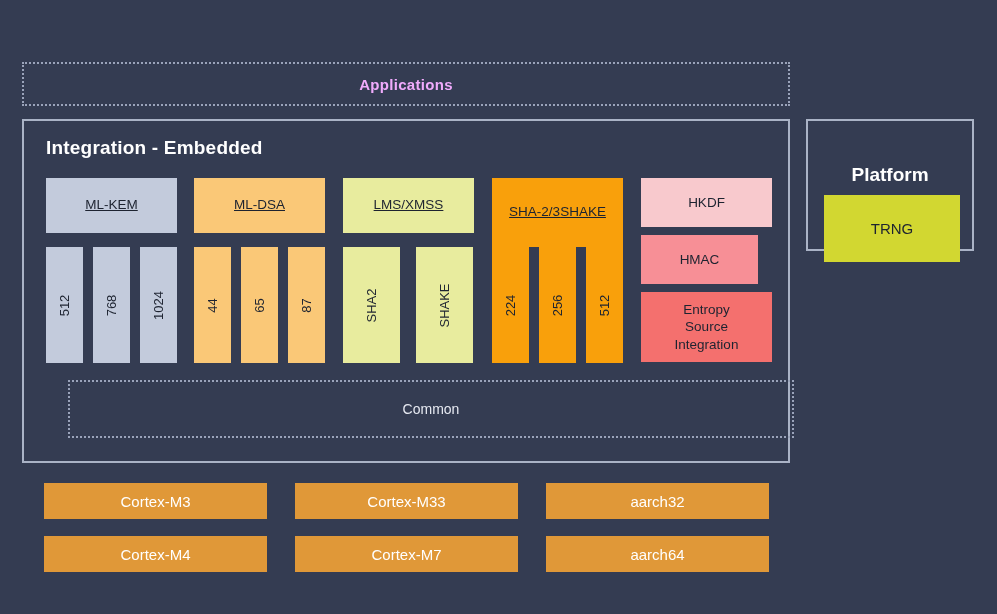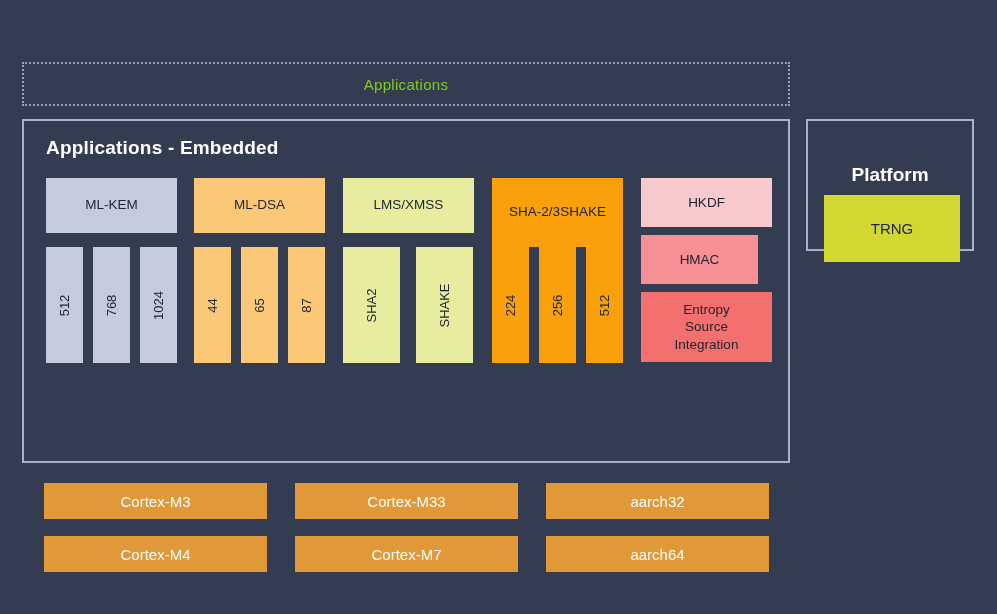--- a/index.html
+++ b/index.html
@@ -30,21 +30,22 @@
     top: 62px;
     width: 768px;
     height: 44px;
     border: 2px dotted #9aa3ba;
     box-sizing: border-box;
     display: flex;
     align-items: center;
     justify-content: center;
     font-size: 15px;
     letter-spacing: .3px;
-    color: #84cc16;
+    color: #f0abfc;
+    font-weight: bold;
   }
 
   
   .lib-panel {
     position: absolute;
     left: 22px;
     top: 119px;
     width: 768px;
     height: 344px;
     border: 2px solid #aab3c6;
@@ -64,20 +65,21 @@
   .famhead {
     position: absolute;
     box-sizing: border-box;
     display: flex;
     align-items: center;
     justify-content: center;
     text-align: center;
     color: #1d2330;
     font-size: 13.5px;
     line-height: 1.25;
+    text-decoration: underline;
   }
 
   
   .vbar {
     position: absolute;
     box-sizing: border-box;
     display: flex;
     align-items: center;
     justify-content: center;
     color: #1d2330;
@@ -170,21 +172,21 @@
 </head>
 <body>
 
 <div id="stage">
 
   <div class="applications-band">
     <span>Applications</span>
   </div>
 
   <div class="lib-panel">
-    <div class="lib-title">Applications - Embedded</div>
+    <div class="lib-title">Integration - Embedded</div>
 
     <div id="family-heads">
         <div class="famhead" style="left: 22px; top: 57px; width: 131px; height: 55px; background: rgb(195, 203, 220);">
           <div>ML-KEM</div>
         </div>
         <div class="famhead" style="left: 170px; top: 57px; width: 131px; height: 55px; background: rgb(250, 200, 119);">
           <div>ML-DSA</div>
         </div>
         <div class="famhead" style="left: 319px; top: 57px; width: 131px; height: 55px; background: rgb(232, 236, 158);">
           <div>LMS/XMSS</div>
@@ -236,20 +238,23 @@
         <div class="sidebox" style="left: 617px; top: 114px; width: 117px; height: 49px; background: rgb(247, 143, 150); flex-direction: column;">
           <div>HMAC</div>
         </div>
         <div class="sidebox" style="left: 617px; top: 171px; width: 131px; height: 70px; background: rgb(244, 112, 110); flex-direction: column;">
           <div>Entropy</div>
           <div>Source</div>
           <div>Integration</div>
         </div>
       </div>
 
+    <div class="common-strip">
+      <span>Common</span>
+    </div>
   </div>
 
   <div class="platform-panel">
     <div class="platform-title">Platform</div>
     <div class="trng-box" id="trng-box" style="background: rgb(210, 215, 49);">
       <span>TRNG</span>
     </div>
   </div>
 
   <div id="processor-chips">

